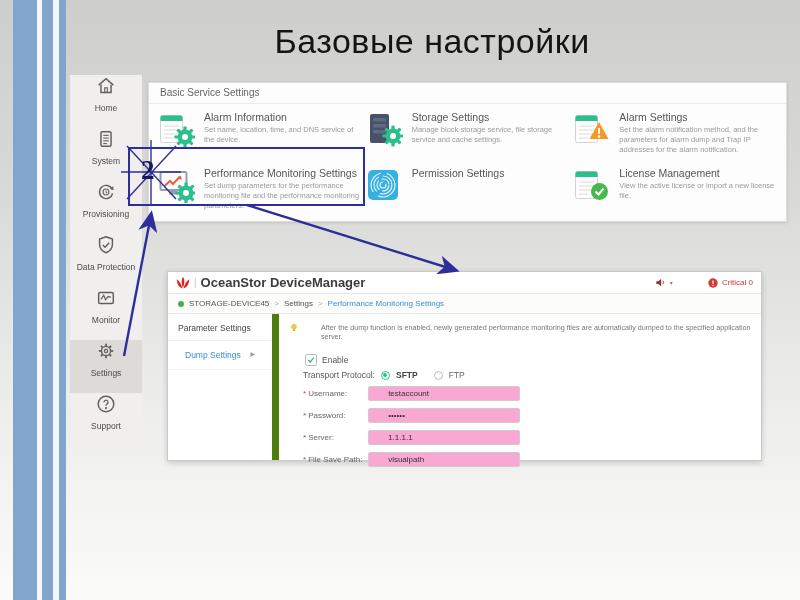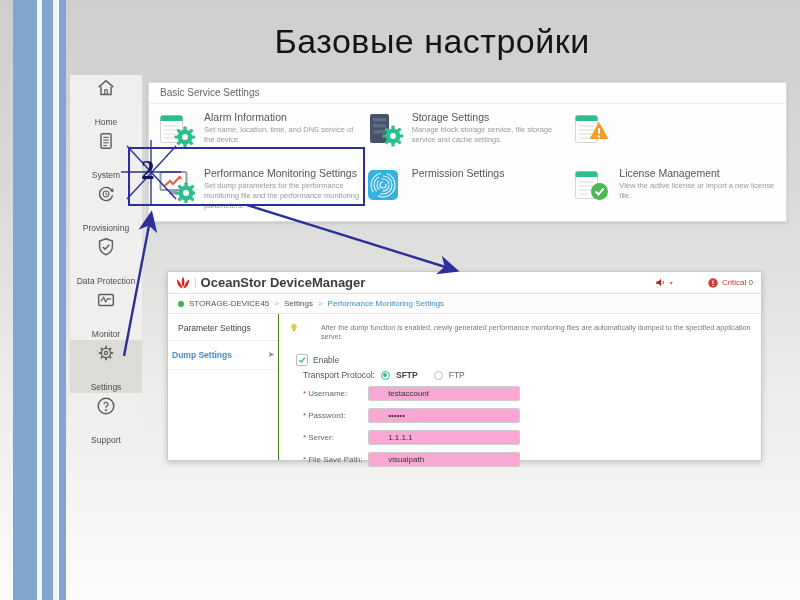--- a/index.html
+++ b/index.html
@@ -14,21 +14,21 @@
   .vbar.g1{left:37px;width:5px;background:#f4f7fa;}
   .vbar.b2{left:42px;width:11px;background:#81a5cd;}
   .vbar.g2{left:53px;width:6px;background:#f4f7fa;}
   .vbar.b3{left:59px;width:7px;background:#81a5cd;}
 
   .slide-title{position:absolute;top:22px;left:70px;right:6px;text-align:center;
     font-size:34px;color:#141414;letter-spacing:.5px;}
 
   
   .sidebar{position:absolute;left:70px;top:75px;width:72px;height:371px;background:#f0efed;}
-  .side-item{height:53px;display:flex;flex-direction:column;align-items:center;justify-content:center;gap:18px;cursor:pointer;}
+  .side-item{height:53px;display:flex;flex-direction:column;align-items:center;justify-content:flex-start;gap:6px;cursor:pointer;}
   .side-item.selected{background:#dcdbd8;}
   .side-item svg{width:22px;height:22px;}
   .side-label{font-size:8.5px;color:#4c4c4c;white-space:nowrap;}
 
   
   .panel{position:absolute;left:148px;top:75px;width:639px;height:140px;background:#fdfdfd;
     border:1px solid #ddddda;box-shadow:0 1px 3px rgba(0,0,0,.12);box-sizing:border-box;margin-top:7px;}
   .panel-header{height:20px;line-height:20px;padding-left:11px;font-size:10px;color:#666;
     border-bottom:1px solid #ececec;}
   .tiles{display:grid;grid-template-columns:1fr 1fr 1fr;grid-auto-rows:52px;gap:4px 6px;padding:7px 10px;}
@@ -50,30 +50,30 @@
   .dm-caret{font-size:6px;color:#888;}
   .dm-alarms{font-size:8px;color:#666;margin-top:28px;}
   .dm-critical{font-size:8px;color:#c43a30;}
   .dm-crumbbar{height:19px;flex:none;display:flex;align-items:center;gap:5px;padding:0 10px;
     background:#fcfcfb;border-bottom:1px solid #e7e7e5;}
   .dot-green{width:6px;height:6px;border-radius:50%;background:#3db14e;}
   .crumb{font-size:8px;color:#555;cursor:pointer;}
   .crumb-sep{font-size:8px;color:#aaa;}
   .crumb.active{color:#3a8fd9;}
   .dm-body{flex:1;display:flex;min-height:0;}
-  .dm-nav{width:111px;flex:none;border-right:1px solid #4d7c0f;padding-top:5px;box-sizing:border-box;}
+  .dm-nav{width:111px;flex:none;border-right:7px solid #4d7c0f;padding-top:5px;box-sizing:border-box;}
   .dm-nav-header{font-size:8.5px;color:#444;padding:4px 10px 7px;border-bottom:1px solid #efefef;}
-  .dm-nav-item{display:flex;justify-content:space-between;padding:9px 4px;
-    font-size:8.5px;color:#3a8fd9;cursor:pointer;border-bottom:1px solid #f3f3f3;font-weight:bold;}
+  .dm-nav-item{display:flex;justify-content:space-between;padding:9px 17px;
+    font-size:8.5px;color:#3a8fd9;cursor:pointer;border-bottom:1px solid #f3f3f3;}
   .dm-nav-arrow{font-size:6px;color:#999;}
   .dm-content{flex:1;padding:9px 10px 0;box-sizing:border-box;}
   .tip{display:flex;align-items:flex-start;gap:22px;margin-bottom:13px;}
   .tip svg{width:10px;height:10px;flex:none;}
   .tip-text{font-size:7.2px;color:#777;}
-  .row-enable{display:flex;align-items:center;gap:5px;margin-left:7px;}
+  .row-enable{display:flex;align-items:center;gap:5px;margin-left:16px;}
   .checkbox{width:10px;height:10px;border:1px solid #bbb;border-radius:2px;background:#fff;
     display:flex;align-items:center;justify-content:center;cursor:pointer;}
   .checkbox svg{width:8px;height:8px;}
   .lbl{font-size:8.5px;color:#555;}
   .row-proto{display:flex;align-items:center;gap:6px;margin:4px 0 6px 14px;}
   .radio{width:9px;height:9px;border-radius:50%;border:1px solid #bbb;background:#fff;box-sizing:border-box;cursor:pointer;}
   .radio.on{border:1px solid #2dbe8d;position:relative;}
   .radio.on::after{content:"";position:absolute;left:1.5px;top:1.5px;width:4px;height:4px;border-radius:50%;background:#2dbe8d;}
   .radio-lbl{font-size:8.5px;color:#444;font-weight:bold;}
   .radio-lbl.off{font-weight:normal;color:#666;}
@@ -227,20 +227,24 @@
       </div>
     </div>
 
     <div class="tile">
       <svg viewBox="0 0 36 34">
         <use href="#def-pad" x="1" y="2"></use>
         <path d="M25 9 l9.5 17 h-19 z" fill="#f59a23"></path>
         <rect x="24" y="15" width="2" height="6" rx="1" fill="#ffffff"></rect>
         <circle cx="25" cy="23.5" r="1.2" fill="#ffffff"></circle>
       </svg>
+      <div>
+        <div class="tile-title">Alarm Settings</div>
+        <div class="tile-desc">Set the alarm notification method, and the parameters for alarm dump and Trap IP addresses for the alarm notification.</div>
+      </div>
     </div>
 
     <div class="tile">
       <svg viewBox="0 0 36 34">
         <rect x="1.5" y="3" width="26" height="18" rx="1.5" fill="#fbfbfb" stroke="#8fa0ad" stroke-width="2"></rect>
         <path d="M5.5 17 l5.5 -5 3 3 7 -7.5" fill="none" stroke="#e8603c" stroke-width="2"></path>
         <path d="M21.5 6.5 l1.5 4 -4.2 -0.8 z" fill="#e8603c"></path>
         <path d="M11.5 21 h6 l1.8 4.5 h-9.6 z" fill="#8fa0ad"></path>
         <use href="#def-gear" transform="translate(27,24)"></use>
       </svg>

